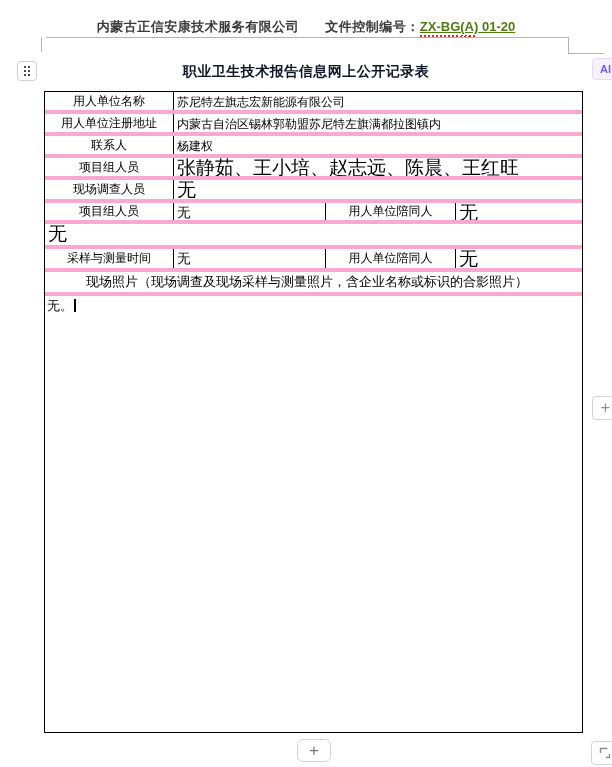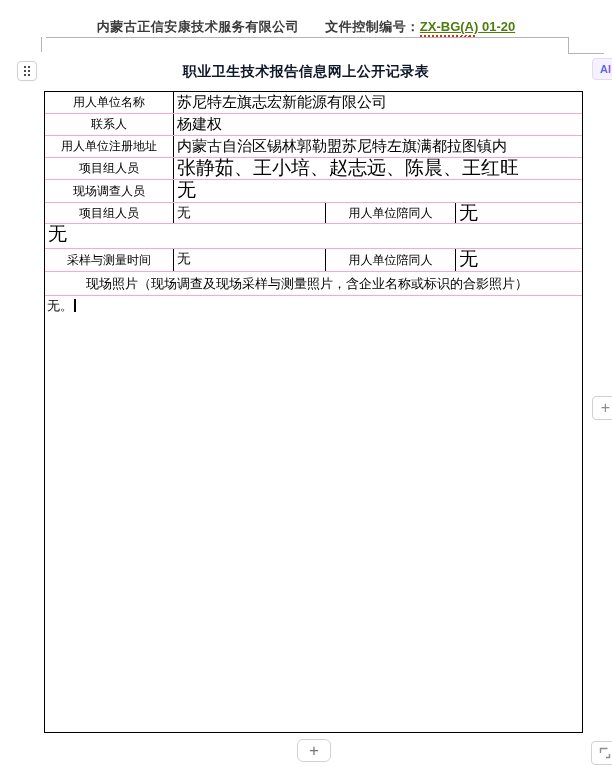--- a/index.html
+++ b/index.html
@@ -84,32 +84,32 @@
   }
 
   
   .tbl {
     position: absolute; left: 44px; top: 91px;
     width: 539px; height: 642px;
     border: 1px solid #000;
     display: flex; flex-direction: column;
     background: #fff;
   }
-  .row { display: flex; border-bottom: 1px solid #f9a8d4; flex: 0 0 auto; }
+  .row { display: flex; border-bottom: 4px solid #f9a8d4; flex: 0 0 auto; }
   .row:last-child { border-bottom: none; flex: 1 1 auto; }
   .c-label {
     width: 129px; flex: 0 0 129px;
     border-right: 1px solid #000;
     display: flex; align-items: center; justify-content: center;
     font-size: 12px; color: #000; text-align: center;
   }
   .c-value {
     flex: 1 1 auto;
     padding: 2px 2px 0 3px;
-    font-size: 15px; line-height: 16px; color: #000;
+    font-size: 12px; line-height: 16px; color: #000;
     overflow: hidden;
   }
   .c-value.big { font-size: 19px; }
   .c-mid {
     width: 152px; flex: 0 0 152px;
     border-right: 1px solid #000;
     padding: 2px 2px 0 3px;
     font-size: 13.5px; line-height: 16px;
   }
   .c-aux-label {
@@ -182,27 +182,27 @@
 <div class="doc-title">职业卫生技术报告信息网上公开记录表</div>
 
 <div class="tbl">
 
   <div class="row" style="height:22px">
     <div class="c-label">用人单位名称</div>
     <div class="c-value">苏尼特左旗志宏新能源有限公司</div>
   </div>
 
   <div class="row" style="height:22px">
+    <div class="c-label">用人单位注册地址</div>
+    <div class="c-value">内蒙古自治区锡林郭勒盟苏尼特左旗满都拉图镇内</div>
+  </div>
+
+  <div class="row" style="height:22px">
     <div class="c-label">联系人</div>
     <div class="c-value">杨建权</div>
-  </div>
-
-  <div class="row" style="height:22px">
-    <div class="c-label">用人单位注册地址</div>
-    <div class="c-value">内蒙古自治区锡林郭勒盟苏尼特左旗满都拉图镇内</div>
   </div>
 
 
   <div class="row" style="height:22px">
     <div class="c-label">项目组人员</div>
     <div class="c-value big">张静茹、王小培、赵志远、陈晨、王红旺</div>
   </div>
 
   <div class="row" style="height:23px">
     <div class="c-label">现场调查人员</div>

